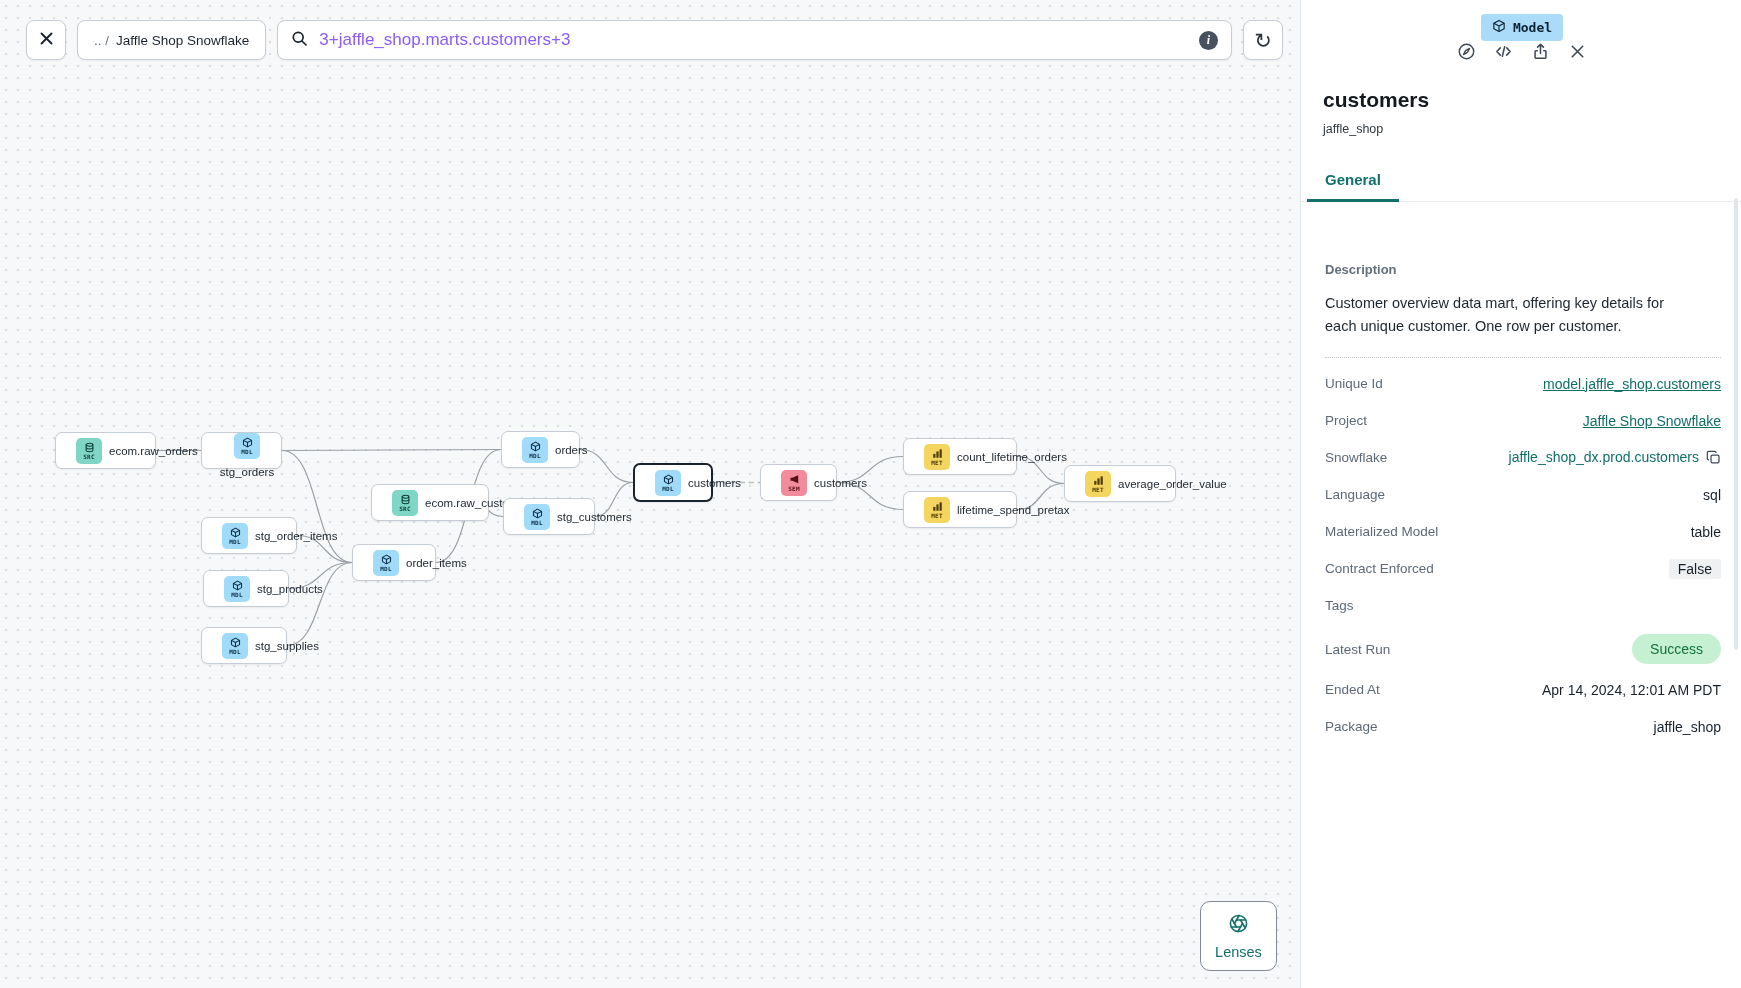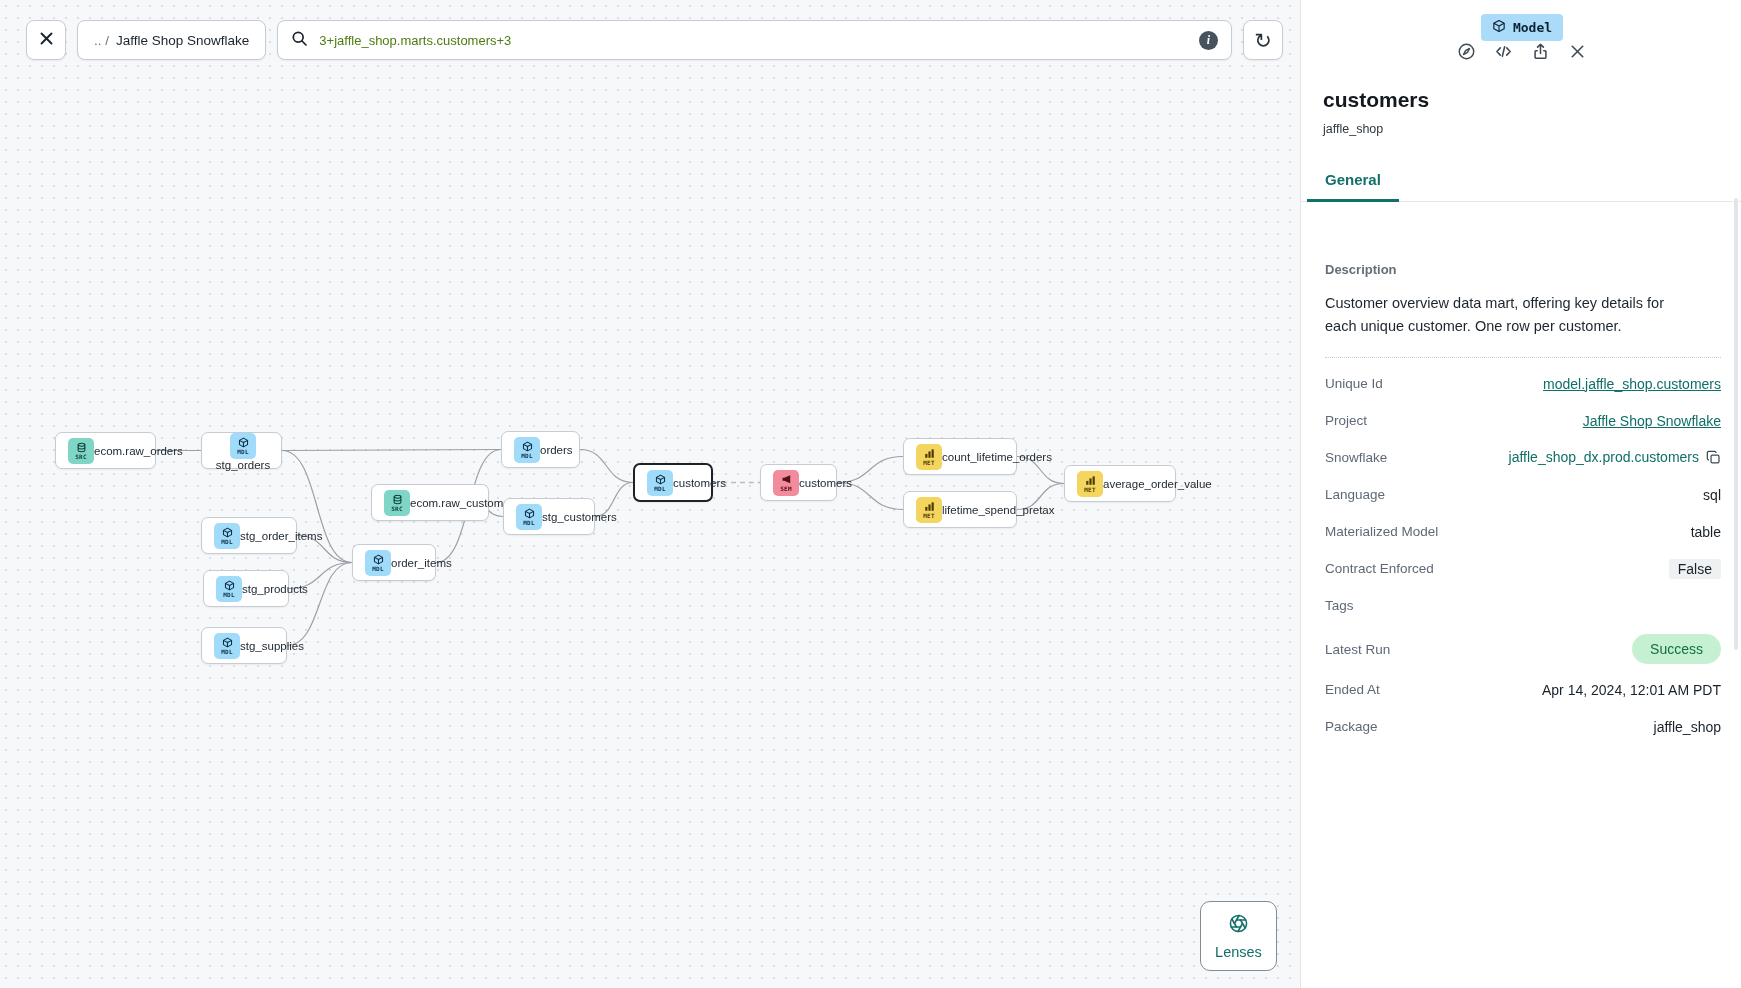--- a/index.html
+++ b/index.html
@@ -25,34 +25,34 @@
     display:flex; align-items:center; justify-content:center;
     box-shadow:0 1px 2px rgba(16,24,40,.06); cursor:pointer; color:#2b343d;
   }
   .close-btn { width:40px; flex:0 0 auto; }
   .breadcrumb { padding:0 16px; font-size:13.5px; gap:7px; white-space:nowrap; color:#1a232d; }
   .breadcrumb .dim { color:#6a7583; }
   .searchbar { flex:1; justify-content:flex-start; padding:0 13px; gap:9px; cursor:text; }
   .searchbar svg { flex:0 0 auto; }
   .searchbar input {
     flex:1; border:none; outline:none; background:transparent;
-    font-family:"Liberation Sans", sans-serif; font-size:13px; color:#4d7c0f;
+    font-family:"Liberation Sans", sans-serif; font-size:17px; color:#8b5cf6;
   }
   .info-dot {
     flex:0 0 auto; width:19px; height:19px; border-radius:50%; background:#47525e; color:#fff;
     display:flex; align-items:center; justify-content:center;
     font-family:"Liberation Serif", serif; font-style:italic; font-weight:bold; font-size:12px;
     cursor:pointer;
   }
   .refresh-btn { width:40px; flex:0 0 auto; font-size:21px; line-height:1; }
 
   
   .node {
     position:absolute; background:#fff; border:1px solid #c6ccd3; border-radius:7px;
-    display:flex; align-items:center; padding:0 9px 0 12px;
+    display:flex; align-items:center; gap:7px; padding:0 9px 0 20px;
     box-shadow:0 1px 2px rgba(16,24,40,.06); cursor:pointer;
   }
   .node.selected { border:2px solid #1a222b; }
   .node-icon {
     width:26px; height:26px; border-radius:5px; flex:0 0 auto;
     display:flex; flex-direction:column; align-items:center; justify-content:center;
   }
   .node-icon svg { width:11px; height:11px; display:block; }
   .node-icon i {
     font-style:normal; font-size:6px; font-weight:700; letter-spacing:.2px; line-height:7px;

